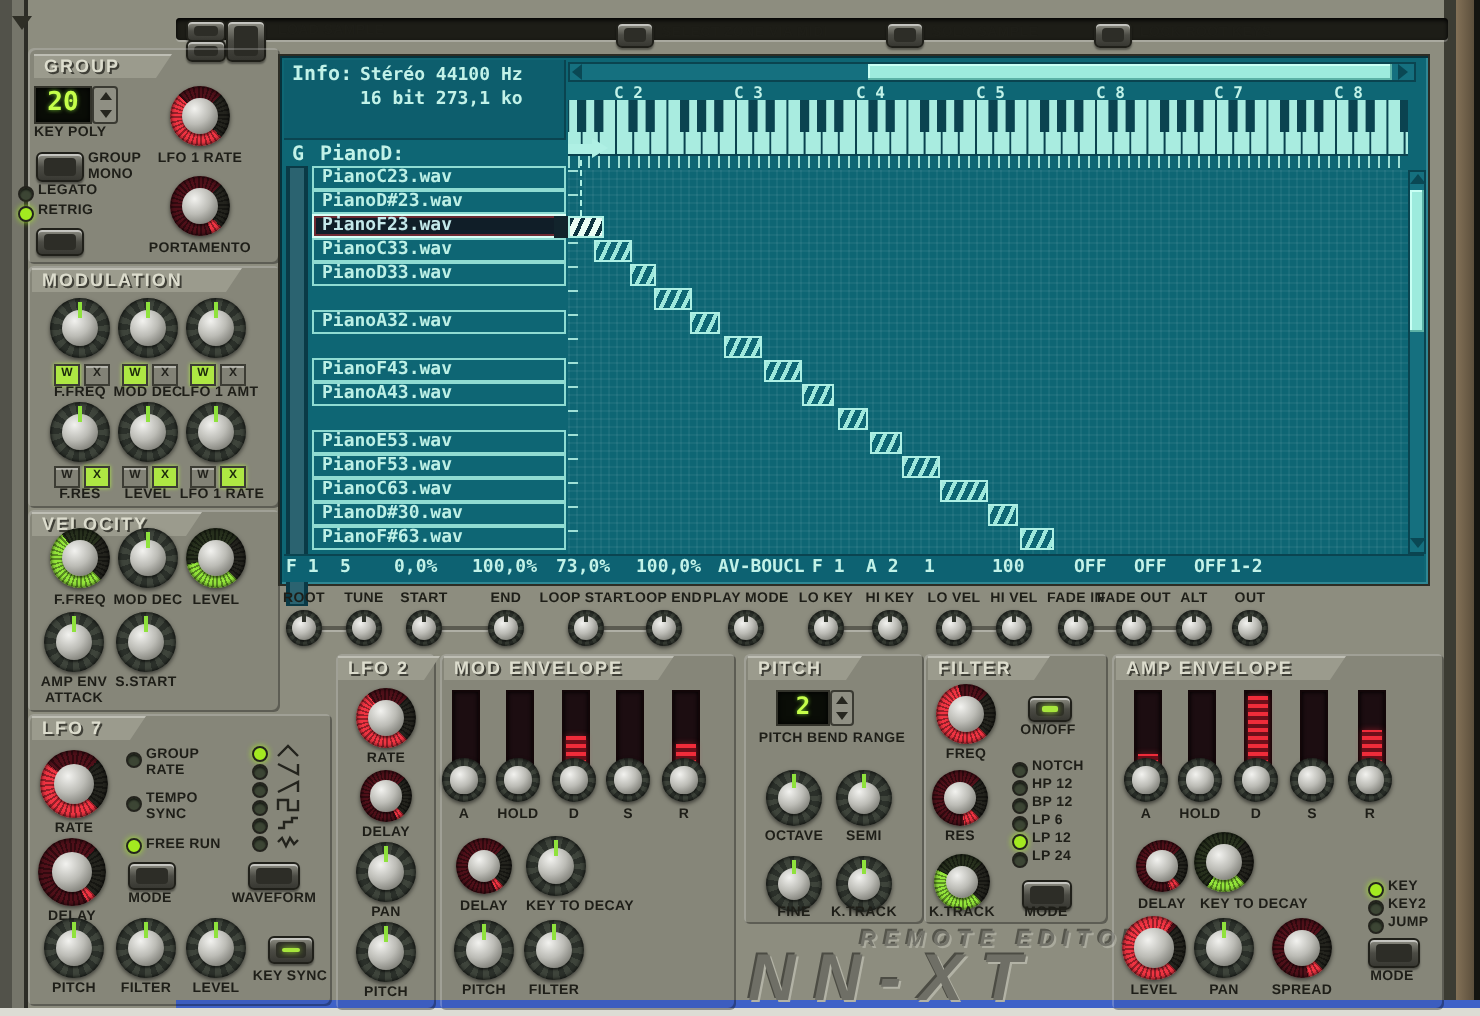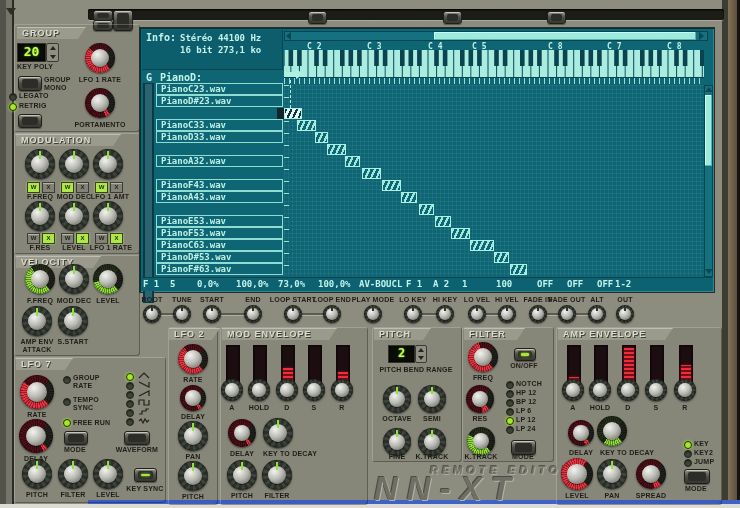--- a/index.html
+++ b/index.html
@@ -300,21 +300,21 @@
 
     <div class="sb-track" style="left:144px;top:3px;width:424px;height:10px;">
       <div class="sb-thumb" style="left:150px;top:1px;width:262px;height:8px;"></div>
       <span class="arr-l abs" style="left:2px;top:1px;"></span>
       <span class="arr-r abs" style="left:415px;top:1px;"></span>
     </div>
 
     <div class="lcdtxt" style="left:167px;top:14px;font-size:8px;">C 2</div>
     <div class="lcdtxt" style="left:227px;top:14px;font-size:8px;">C 3</div>
     <div class="lcdtxt" style="left:288px;top:14px;font-size:8px;">C 4</div>
-    <div class="lcdtxt" style="left:332px;top:14px;font-size:8px;">C 5</div>
+    <div class="lcdtxt" style="left:348px;top:14px;font-size:8px;">C 5</div>
     <div class="lcdtxt" style="left:408px;top:14px;font-size:8px;">C 8</div>
     <div class="lcdtxt" style="left:467px;top:14px;font-size:8px;">C 7</div>
     <div class="lcdtxt" style="left:527px;top:14px;font-size:8px;">C 8</div>
 
     <div class="abs" style="left:144px;top:22px;width:420px;height:28px;background:#0b4350;">
       <svg width="420" height="28">
         <defs>
           <pattern id="oct" x="24" width="60" height="28" patternUnits="userSpaceOnUse">
             <rect x="0.5" y="0" width="7.6" height="27" fill="#a9ece0"></rect>
             <rect x="9.1" y="0" width="7.6" height="27" fill="#a9ece0"></rect>
@@ -344,29 +344,30 @@
 
     <div class="abs" style="left:3px;top:55px;width:11px;height:220px;background:#0a3a46;">
       <div class="abs" style="left:2px;top:1px;width:7px;height:218px;background:#2b6370;"></div>
     </div>
 
     <div class="abs" style="left:144px;top:57px;width:420px;height:192px;background-image:linear-gradient(rgba(255,255,255,.05) 1px,transparent 1px),linear-gradient(90deg,rgba(255,255,255,.05) 1px,transparent 1px);background-size:4px 4px;"></div>
     <div class="abs" style="left:144px;top:57px;width:5px;height:192px;background:repeating-linear-gradient(180deg,#9fe0d6 0 1px,transparent 1px 12px);"></div>
 
     <div class="row" style="top:55px;">PianoC23.wav</div>
     <div class="row" style="top:67px;">PianoD#23.wav</div>
+    <div class="row sel" style="top:79px;">PianoF23.wav</div>
     <div class="row" style="top:91px;">PianoC33.wav</div>
     <div class="row" style="top:103px;">PianoD33.wav</div>
     <div class="row" style="top:127px;">PianoA32.wav</div>
     <div class="row" style="top:151px;">PianoF43.wav</div>
     <div class="row" style="top:163px;">PianoA43.wav</div>
     <div class="row" style="top:187px;">PianoE53.wav</div>
     <div class="row" style="top:199px;">PianoF53.wav</div>
     <div class="row" style="top:211px;">PianoC63.wav</div>
-    <div class="row" style="top:223px;">PianoD#53.wav</div>
+    <div class="row" style="top:223px;">PianoD#30.wav</div>
     <div class="row" style="top:235px;">PianoF#63.wav</div>
 
     <div class="zone sel" style="left:144px;top:80px;width:18px;"></div>
     <div class="abs" style="left:137px;top:80px;width:7px;height:11px;background:#12242c;"></div>
     <div class="zone" style="left:157px;top:92px;width:19px;"></div>
     <div class="zone" style="left:175px;top:104px;width:13px;"></div>
     <div class="zone" style="left:187px;top:116px;width:19px;"></div>
     <div class="zone" style="left:205px;top:128px;width:15px;"></div>
     <div class="zone" style="left:222px;top:140px;width:19px;"></div>
     <div class="zone" style="left:242px;top:152px;width:19px;"></div>

